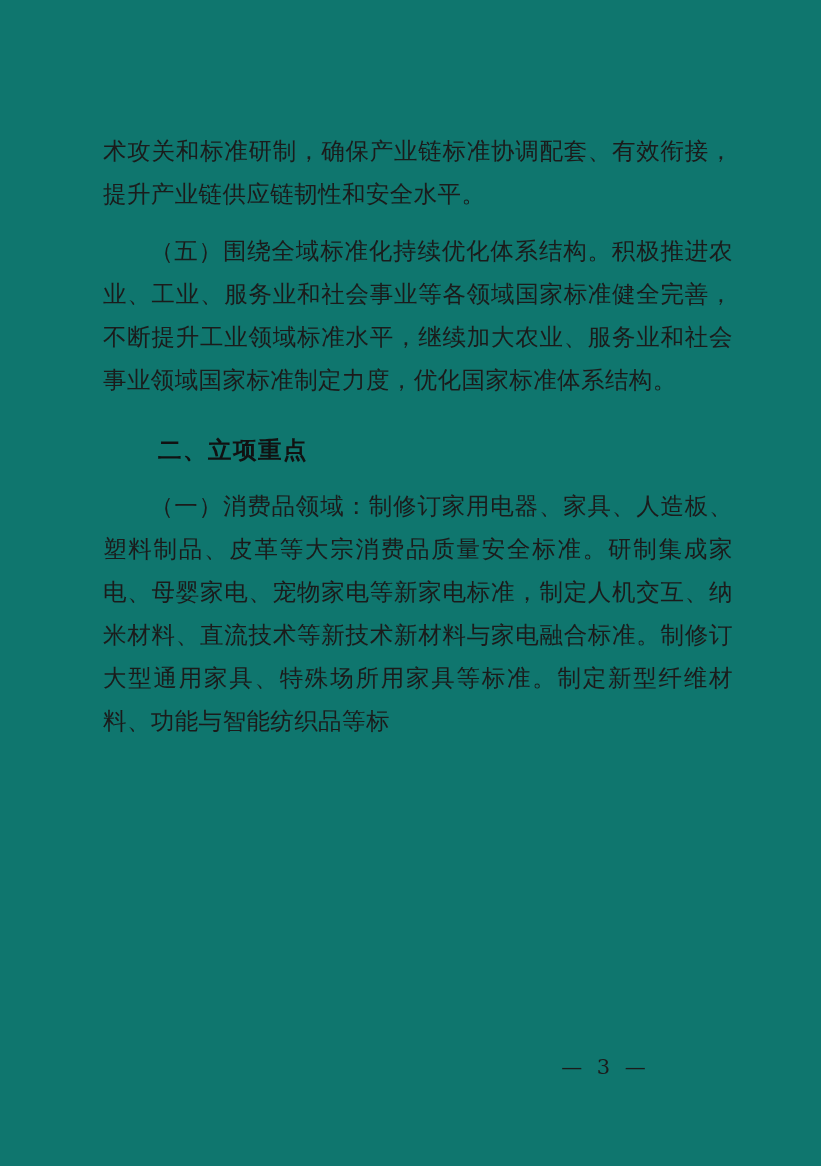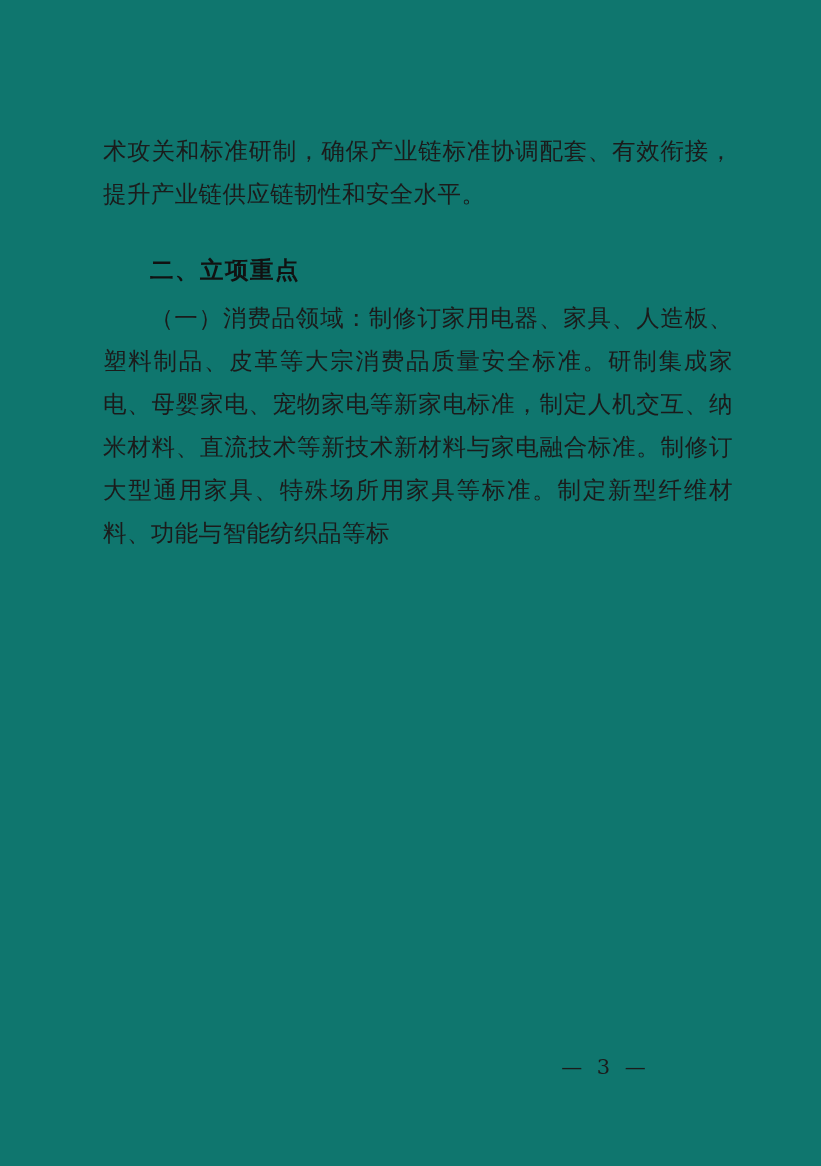--- a/index.html
+++ b/index.html
@@ -37,21 +37,21 @@
     text-indent: 47px;
   }
   .heading {
     font-family: "DejaVu Serif", serif;
     font-size: 23.5px;
     line-height: 43px;
     font-weight: bold;
     color: #111111;
     text-indent: 47px;
     letter-spacing: 1.5px;
-    margin: 0;
+    margin: 8px;
   }
   .gap-small {
     height: 7px;
   }
   .gap-heading-top {
     height: 12px;
   }
   .gap-heading-bottom {
     height: 5px;
   }
@@ -79,20 +79,21 @@
 <div class="page">
   <div class="content">
 
     <p class="para">术攻关和标准研制，确保产业链标准协调配套、有效衔接，提升产业链供应链韧性和安全水平。</p>
 
     <div class="gap-small"></div>
 
 
     <div class="gap-small"></div>
 
+    <p class="para indent">（五）围绕全域标准化持续优化体系结构。积极推进农业、工业、服务业和社会事业等各领域国家标准健全完善，不断提升工业领域标准水平，继续加大农业、服务业和社会事业领域国家标准制定力度，优化国家标准体系结构。</p>
 
     <div class="gap-small"></div>
 
 
     <div class="gap-heading-top"></div>
 
     <h2 class="heading">二、立项重点</h2>
 
     <div class="gap-heading-bottom"></div>
 

